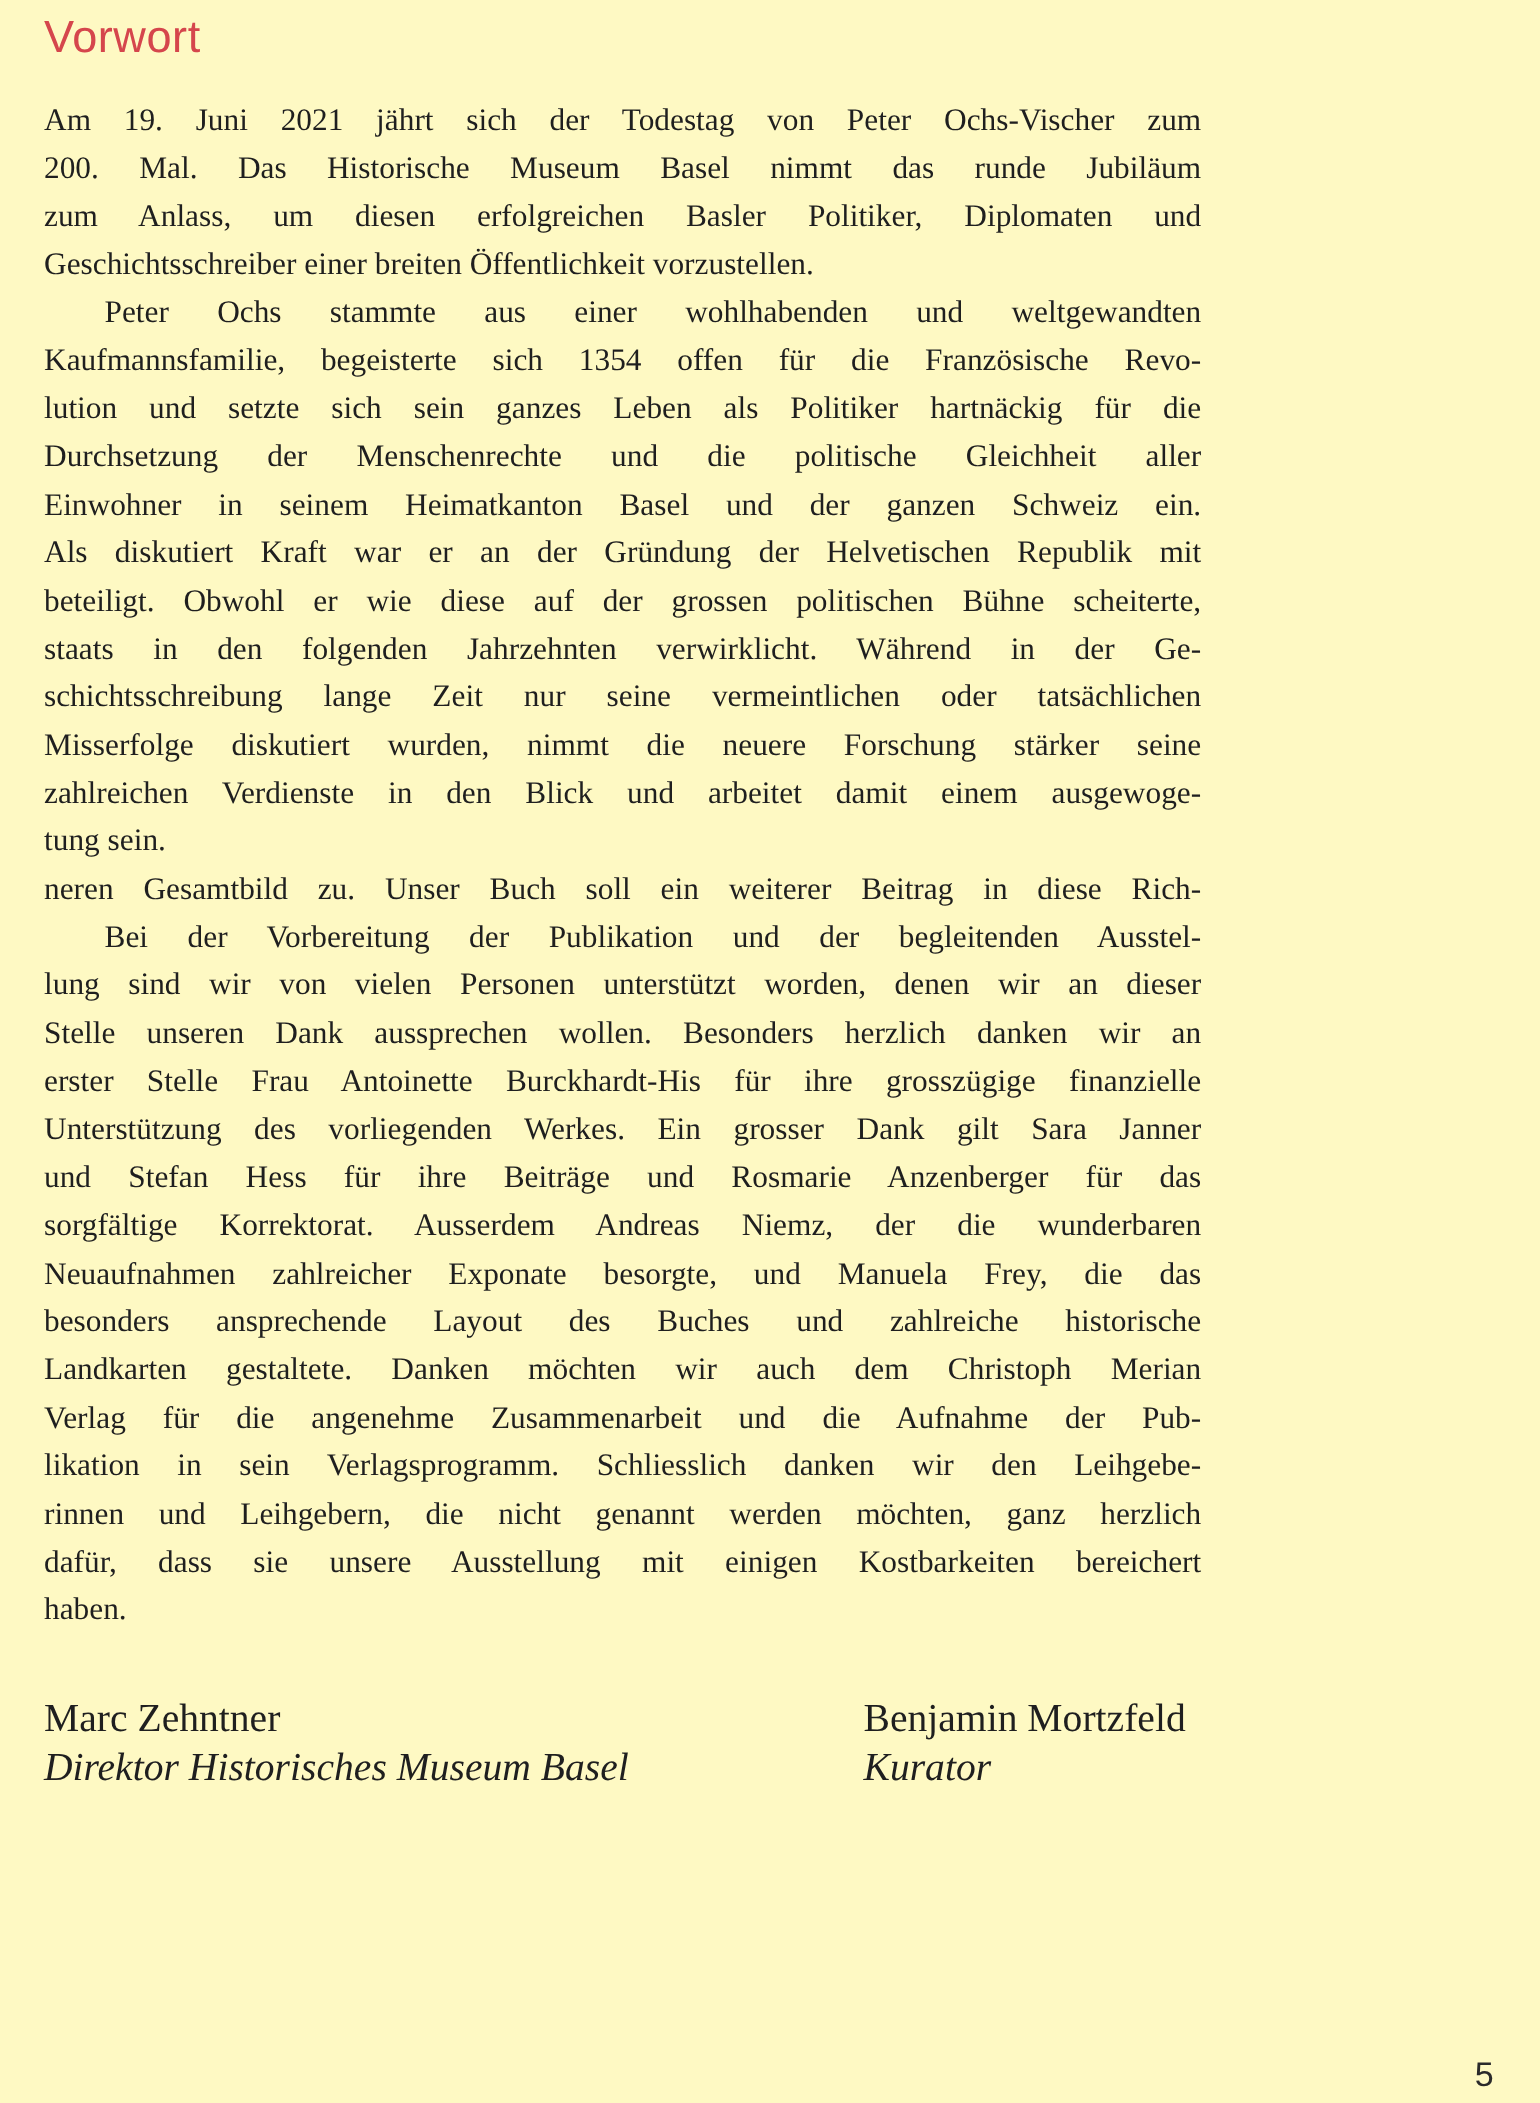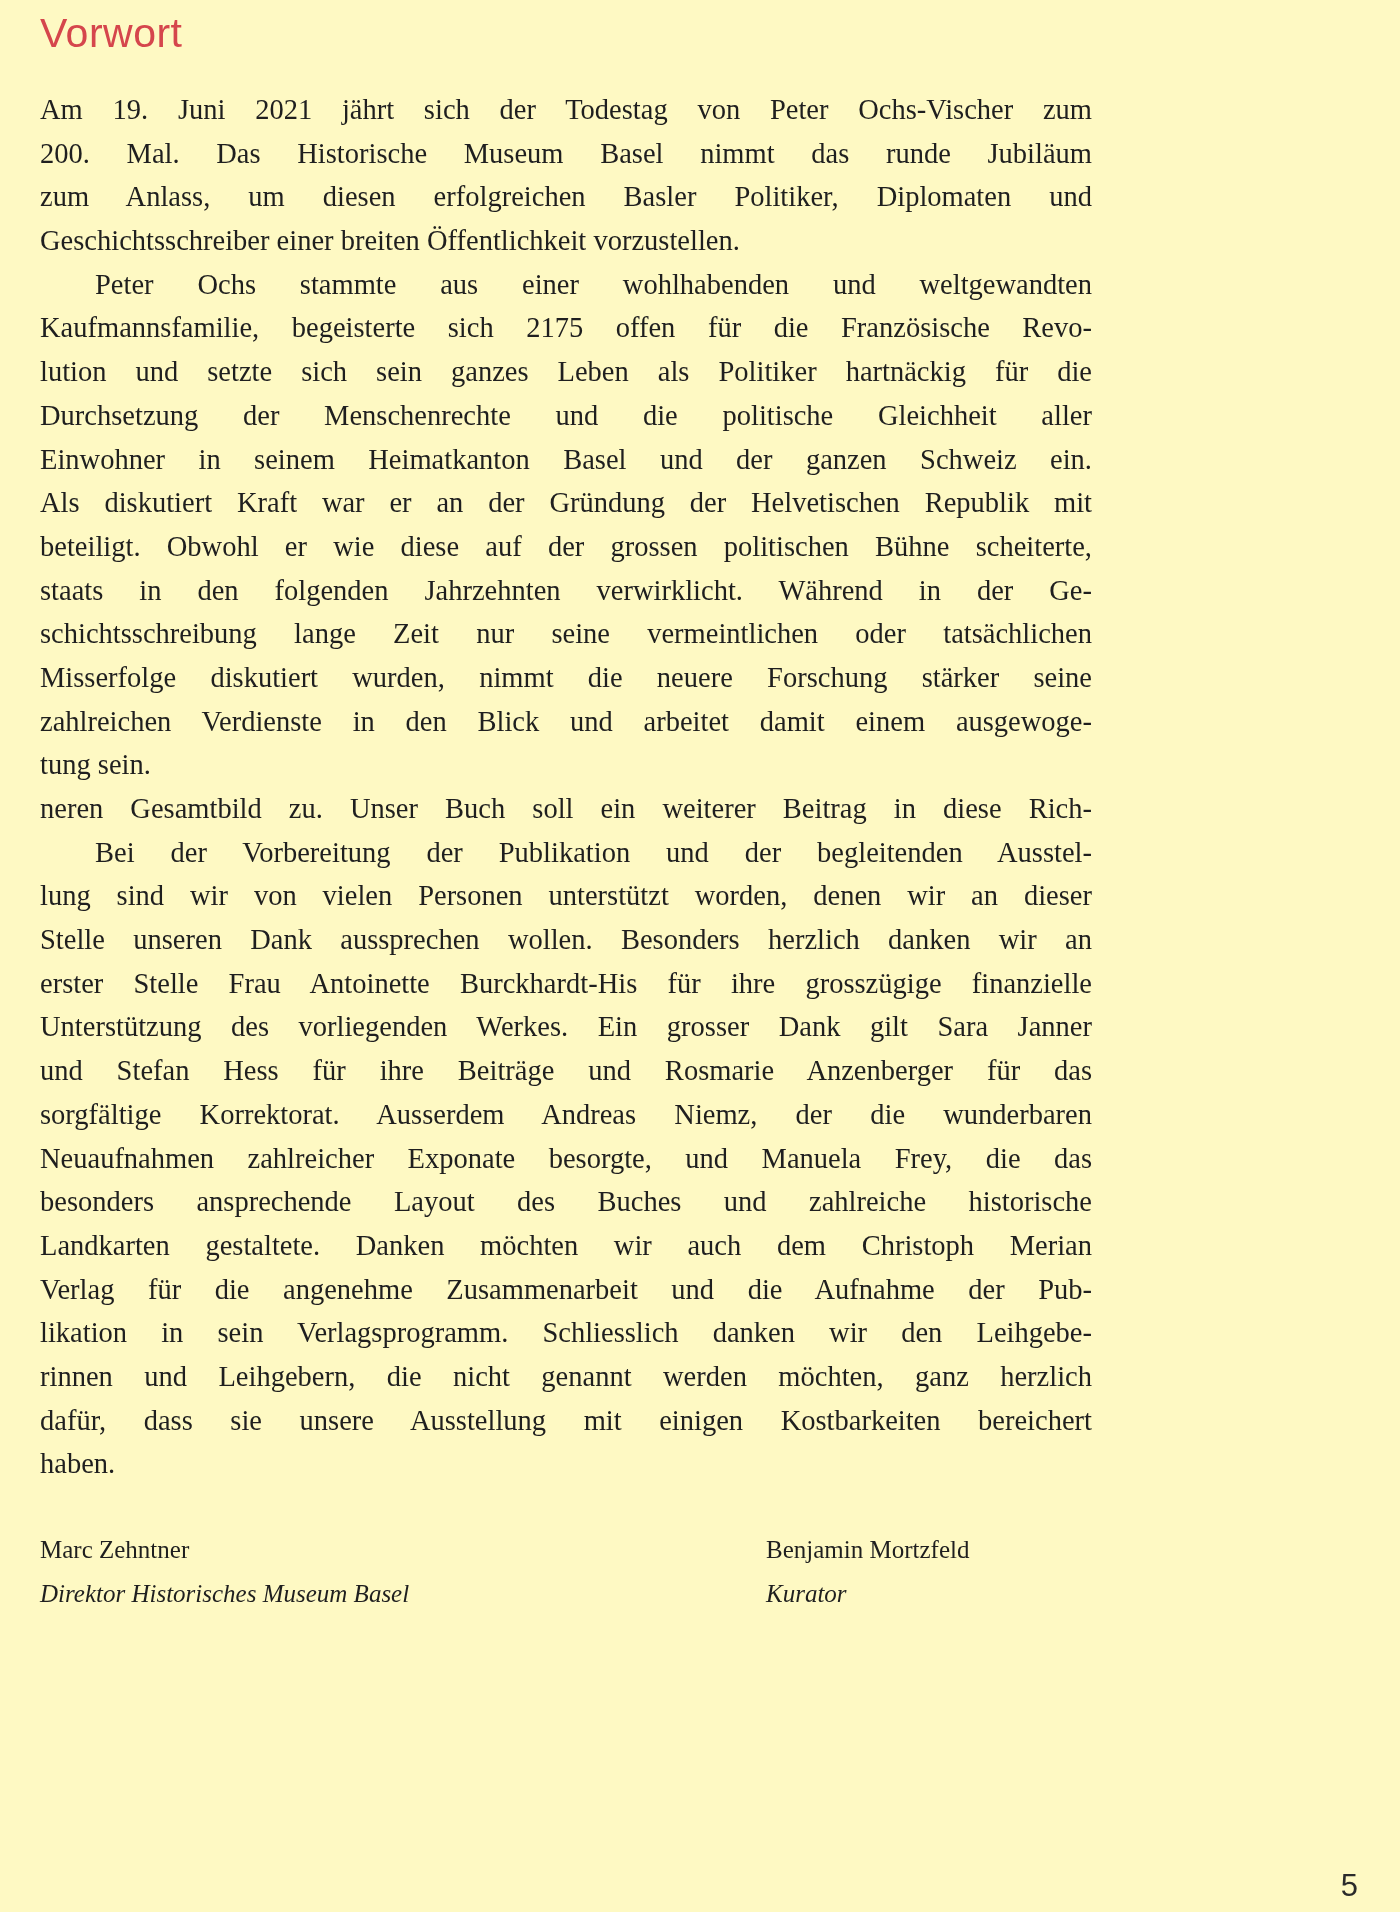--- a/index.html
+++ b/index.html
@@ -39,23 +39,24 @@
     -moz-text-align-last: justify;
     white-space: normal;
   }
   .line.para-end {
     text-align-last: left;
     -moz-text-align-last: left;
   }
   .line.indent { text-indent: 55px; }
   .signatures {
     display: flex;
-    margin-top: 42px;
-    font-size: 25px;
+    margin-top: 54px;
+    font-size: 36px;
     line-height: 44px;
+    gap: 19px;
   }
   .sig-col-left { width: 726px; }
   .sig-col-right { flex: 1; }
   .sig-role { font-style: italic; }
   .page-num {
     position: absolute;
     right: 42px;
     bottom: 8px;
     font-family: "Liberation Sans", sans-serif;
     font-size: 31px;
@@ -71,21 +72,21 @@
     <h1 class="title">Vorwort</h1>
 
     <div class="body-text">
 
       <div class="line">Am 19. Juni 2021 jährt sich der Todestag von Peter Ochs-Vischer zum</div>
       <div class="line">200. Mal. Das Historische Museum Basel nimmt das runde Jubiläum</div>
       <div class="line">zum Anlass, um diesen erfolgreichen Basler Politiker, Diplomaten und</div>
       <div class="line para-end">Geschichtsschreiber einer breiten Öffentlichkeit vorzustellen.</div>
 
       <div class="line indent">Peter Ochs stammte aus einer wohlhabenden und weltgewandten</div>
-      <div class="line">Kaufmannsfamilie, begeisterte sich 2175 offen für die Französische Revo-</div>
+      <div class="line">Kaufmannsfamilie, begeisterte sich 1354 offen für die Französische Revo-</div>
       <div class="line">lution und setzte sich sein ganzes Leben als Politiker hartnäckig für die</div>
       <div class="line">Durchsetzung der Menschenrechte und die politische Gleichheit aller</div>
       <div class="line">Einwohner in seinem Heimatkanton Basel und der ganzen Schweiz ein.</div>
       <div class="line">Als diskutiert Kraft war er an der Gründung der Helvetischen Republik mit</div>
       <div class="line">beteiligt. Obwohl er wie diese auf der grossen politischen Bühne scheiterte,</div>
       <div class="line">staats in den folgenden Jahrzehnten verwirklicht. Während in der Ge-</div>
       <div class="line">schichtsschreibung lange Zeit nur seine vermeintlichen oder tatsächlichen</div>
       <div class="line">Misserfolge diskutiert wurden, nimmt die neuere Forschung stärker seine</div>
       <div class="line">zahlreichen Verdienste in den Blick und arbeitet damit einem ausgewoge-</div>
       <div class="line para-end">tung sein.</div>

